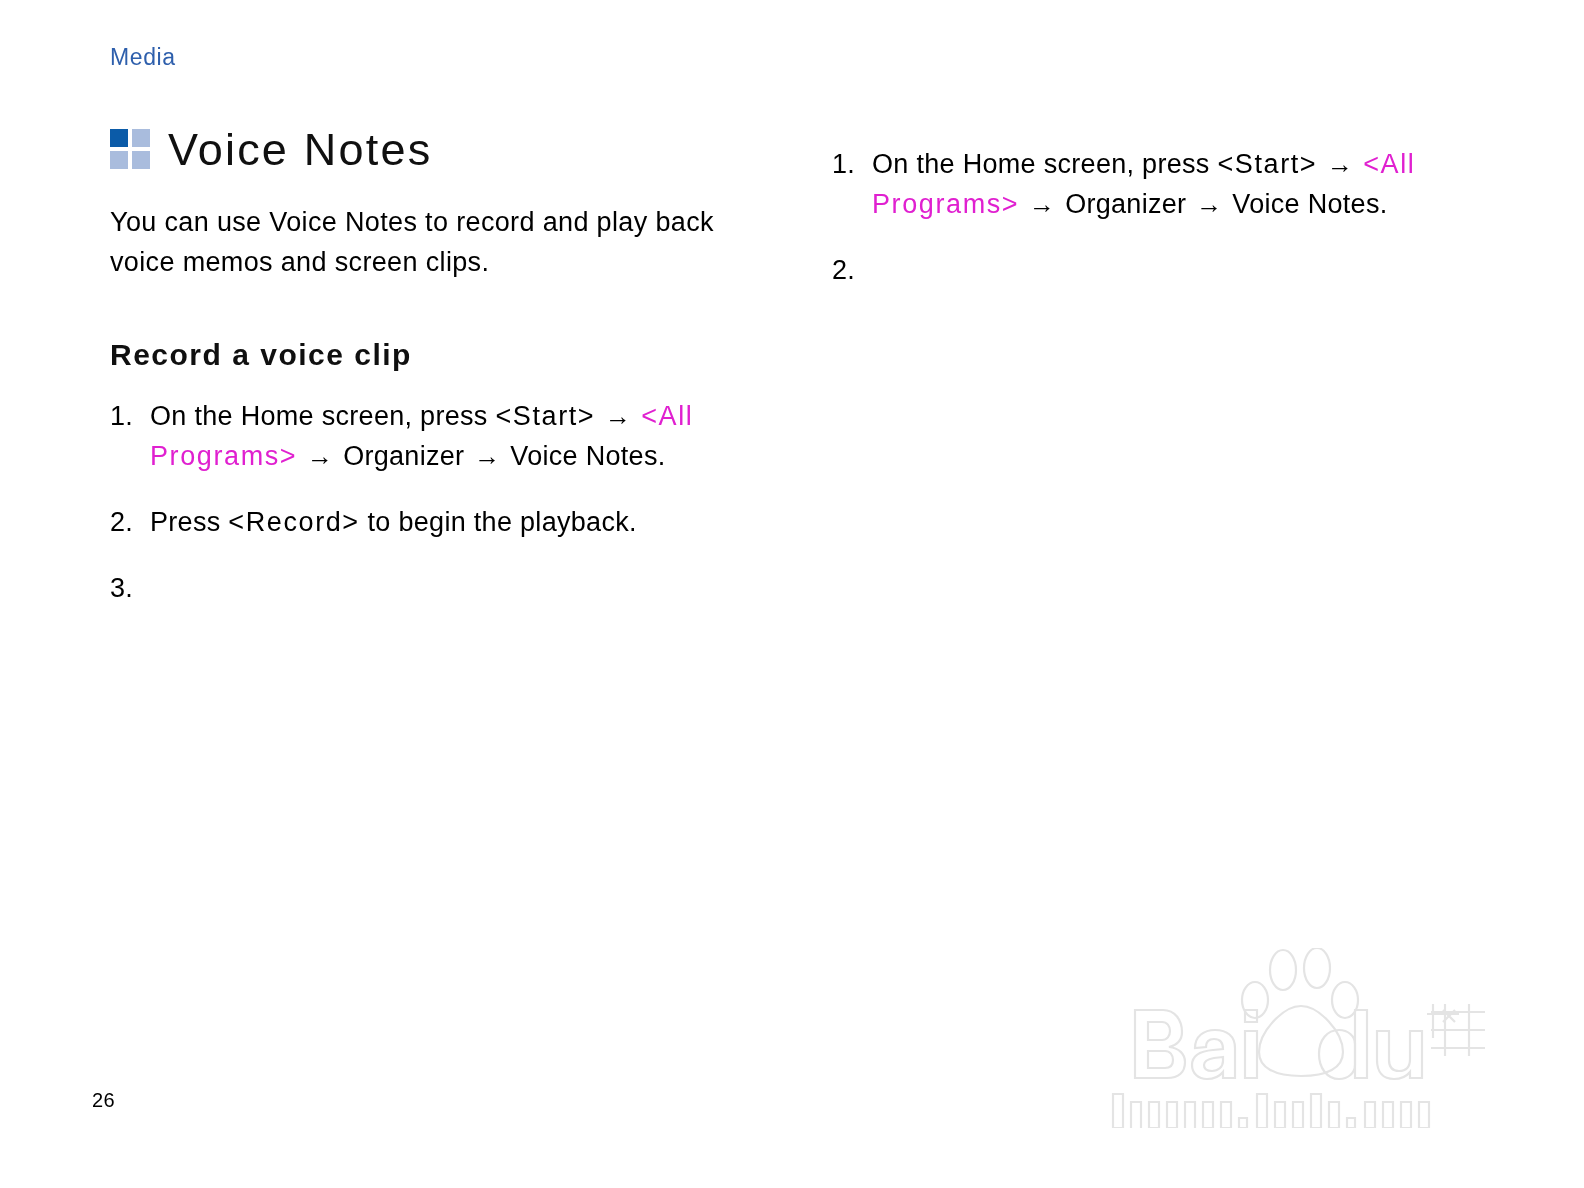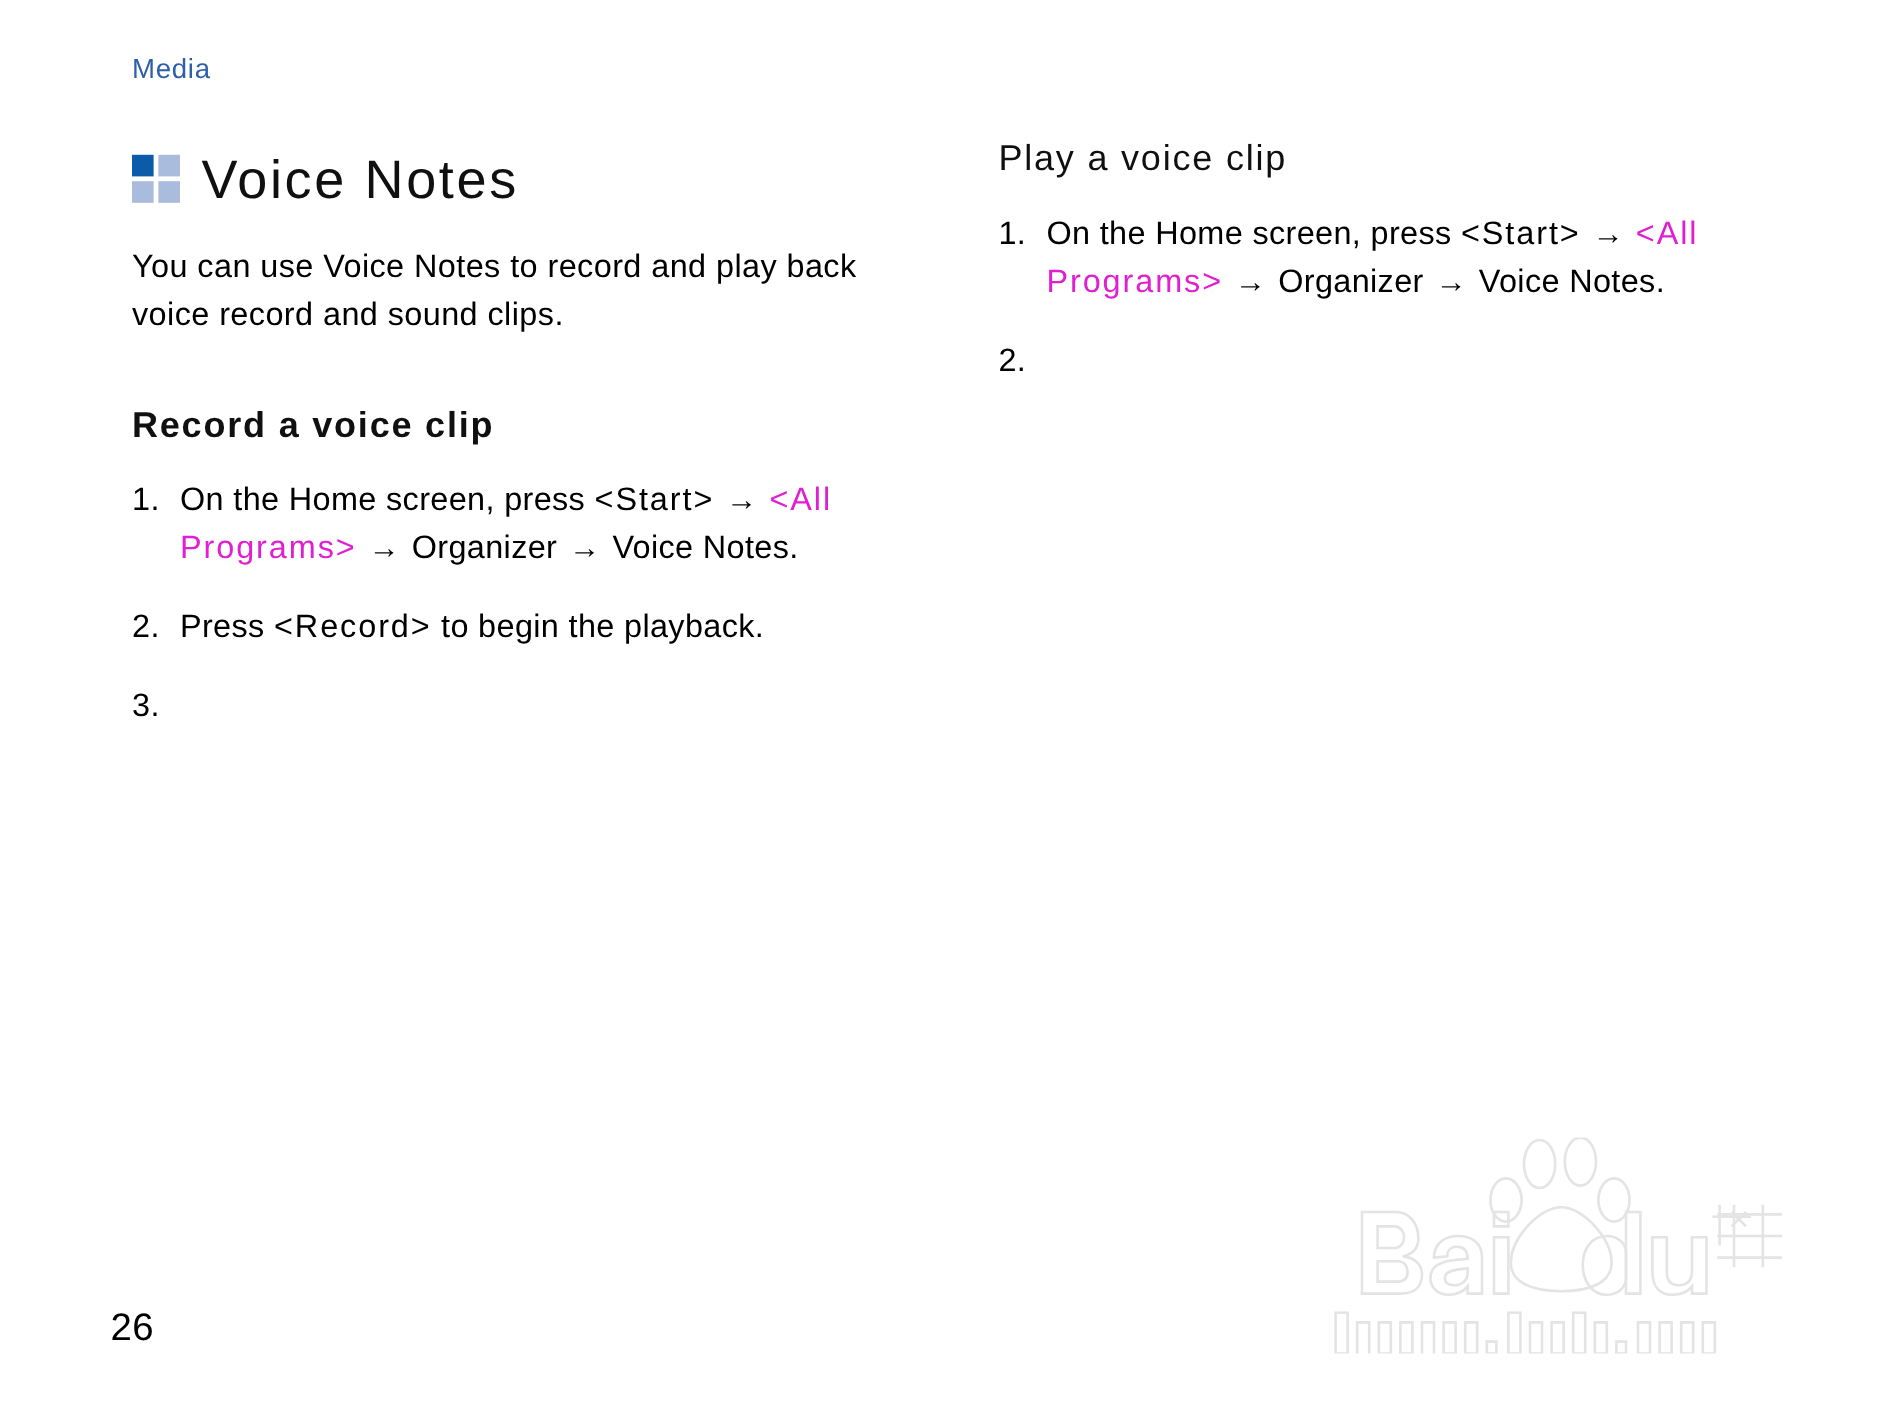--- a/index.html
+++ b/index.html
@@ -136,21 +136,21 @@
   .arrow {
     font-size: 26px;
     padding: 0 2px;
   }
 
   
   .folio {
     position: absolute;
     left: 92px;
     top: 1090px;
-    font-size: 32px;
+    font-size: 20px;
     letter-spacing: 0.5px;
     color: #000;
     line-height: 1;
   }
 
   
   .watermark {
     position: absolute;
     left: 1105px;
     top: 948px;
@@ -173,34 +173,33 @@
     <div class="title-row">
       <span class="sq-icon">
         <span class="sq dark"></span>
         <span class="sq light"></span>
         <span class="sq light"></span>
         <span class="sq light"></span>
       </span>
       <h1 class="chapter-title">Voice Notes</h1>
     </div>
 
-    <p class="intro">You can use Voice Notes to record and play back voice record and sound clips.</p>
+    <p class="intro">You can use Voice Notes to record and play back voice memos and screen clips.</p>
 
     <h2 class="section-head">Record a voice clip</h2>
 
     <ol class="steps">
         <li class="step"><span class="step-num">1.</span><span><span>On the Home screen, press </span><span class="key">&lt;Start&gt;</span> <span class="arrow">→</span> <span class="key-pink">&lt;All Programs&gt;</span> <span class="arrow">→</span> <span>Organizer </span><span class="arrow">→</span> <span>Voice Notes.</span></span></li>
         <li class="step"><span class="step-num">2.</span><span><span>Press </span><span class="key">&lt;Record&gt;</span> <span> to begin the playback.</span></span></li>
         <li class="step"><span class="step-num">3.</span></li>
       </ol>
   </div>
 
   <div class="col col-right">
 
-    <h2 class="section-head">Play a voice clip</h2>
 
     <ol class="steps">
         <li class="step"><span class="step-num">1.</span><span><span>On the Home screen, press </span><span class="key">&lt;Start&gt;</span> <span class="arrow">→</span> <span class="key-pink">&lt;All Programs&gt;</span> <span class="arrow">→</span> <span>Organizer </span><span class="arrow">→</span> <span>Voice Notes.</span></span></li>
         <li class="step"><span class="step-num">2.</span></li>
       </ol>
   </div>
 
   <div class="folio">26</div>
 
   <div class="watermark">

